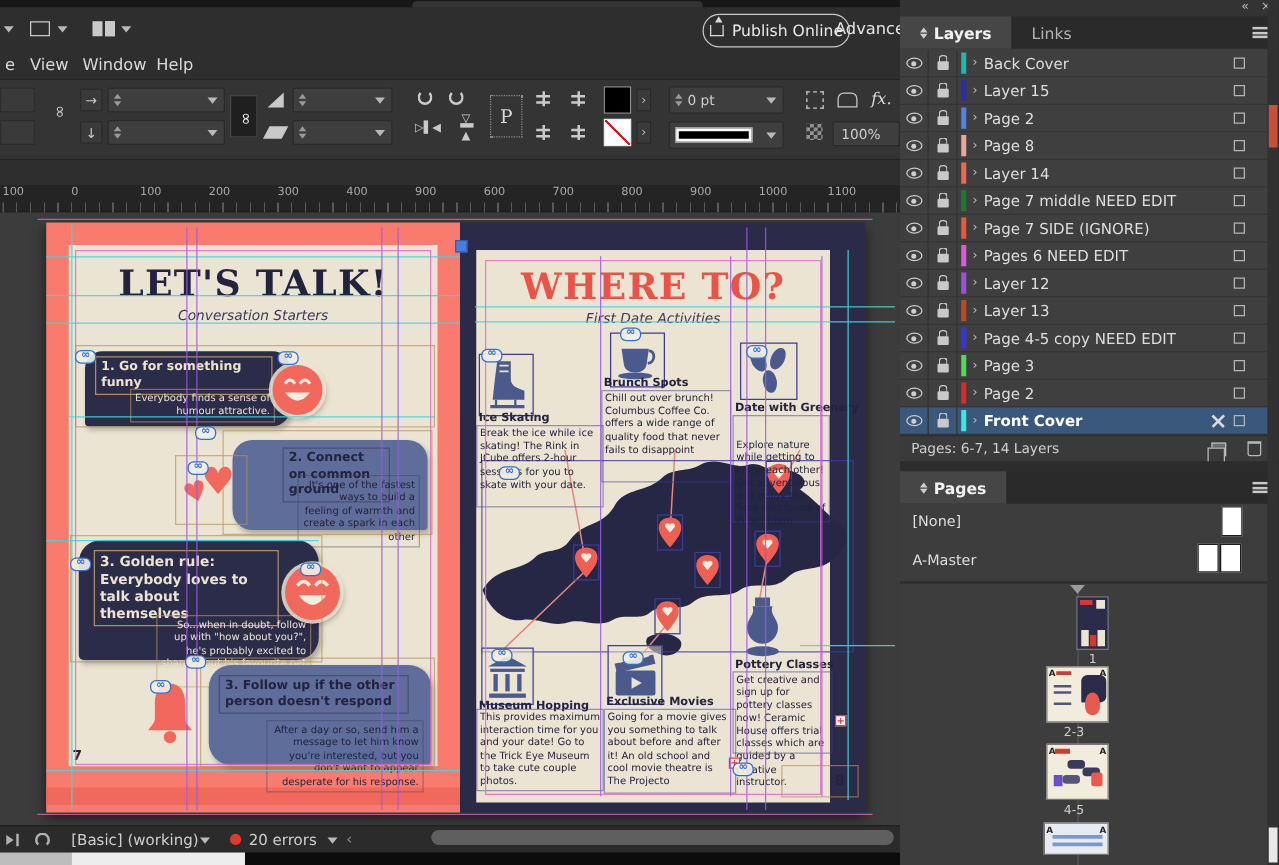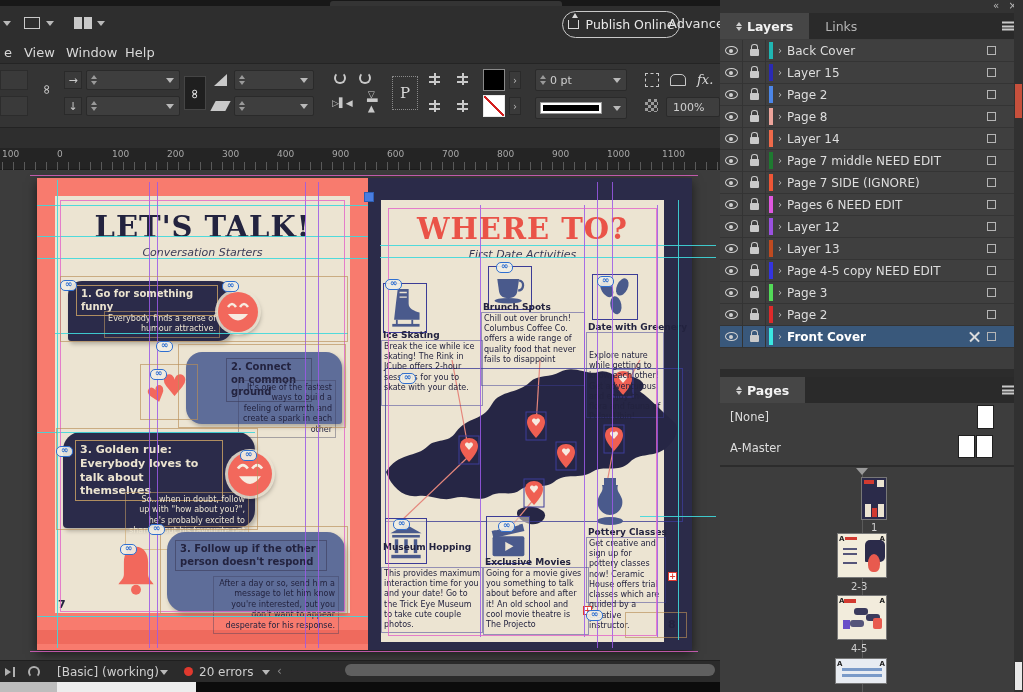--- a/index.html
+++ b/index.html
@@ -371,21 +371,21 @@
         <g fill="#4a5a8c">
           <path d="M4 14 L22 4 L40 14 Z"></path>
           <rect x="6" y="16" width="32" height="3"></rect>
           <rect x="9" y="21" width="4" height="16"></rect>
           <rect x="20" y="21" width="4" height="16"></rect>
           <rect x="31" y="21" width="4" height="16"></rect>
           <rect x="5" y="39" width="34" height="4"></rect>
         </g>
       </svg>
   </div>
-  <div class="act-head" style="left:383px;top:542px;">Museum Hopping</div>
+  <div class="act-head" style="left:383px;top:560px;">Museum Hopping</div>
   <div class="act-text nframe" style="left:381px;top:567px;width:102px;height:66px;border-color:rgba(60,60,150,.5);padding:1px 2px;">This provides maximum interaction time for you and your date! Go to the Trick Eye Museum to take cute couple photos.</div>
 
   <div class="icon-box" style="left:486px;top:516px;width:44px;height:48px;">
     <svg width="40" height="44" viewBox="0 0 44 48">
         <g fill="#4a5a8c">
           <path d="M4 14 L38 6 L40 14 L6 22 Z"></path>
           <rect x="5" y="20" width="35" height="22" rx="2"></rect>
         </g>
         <path d="M8 12 L14 10 M18 10 L24 8 M28 8 L34 6" stroke="#ece4d2" stroke-width="3"></path>
         <path d="M19 26 L28 31 L19 36 Z" fill="#ece4d2"></path>
@@ -659,20 +659,25 @@
             <span class="lock"></span>
           </span>
         <span class="bar" style="background: rgb(58, 232, 226);"></span>
         <span class="dis">›</span>
         <span class="lname">Front Cover</span>
         <span class="pen"></span>
         <span class="sq"></span>
       </div>
     </div>
 
+    <div class="lstatus" style="top:348px;">
+      <span>Pages: 6-7, 14 Layers</span>
+      <span class="inew"></span>
+      <span class="itrash"></span>
+    </div>
 
     <div class="a" style="left:0;top:369px;width:303px;height:8px;background:#2c2c2c;"></div>
 
     <div class="ptabs" style="top:377px;">
       <div class="ptab active">
         <span class="updn">
             <i class="up"></i>
             <i class="dn"></i>
           </span>
         <span>Pages</span>

